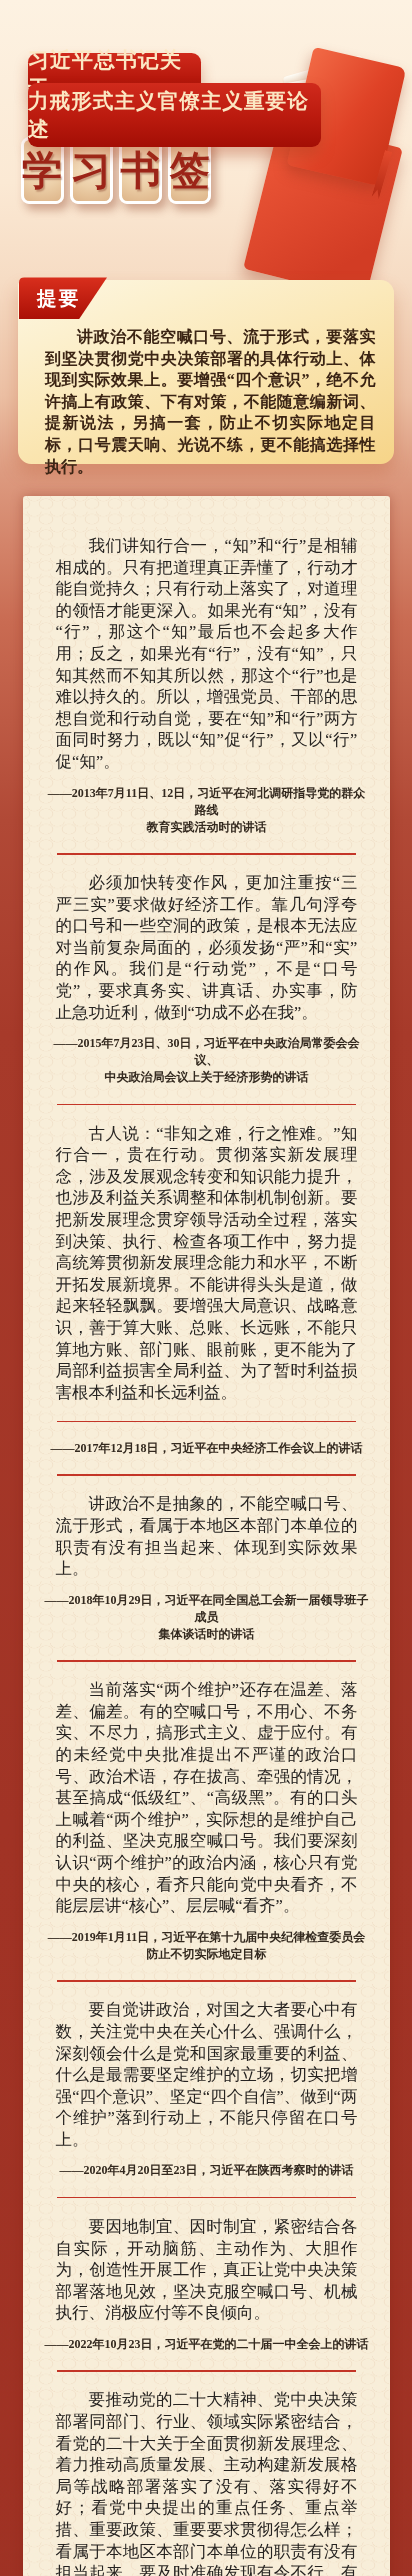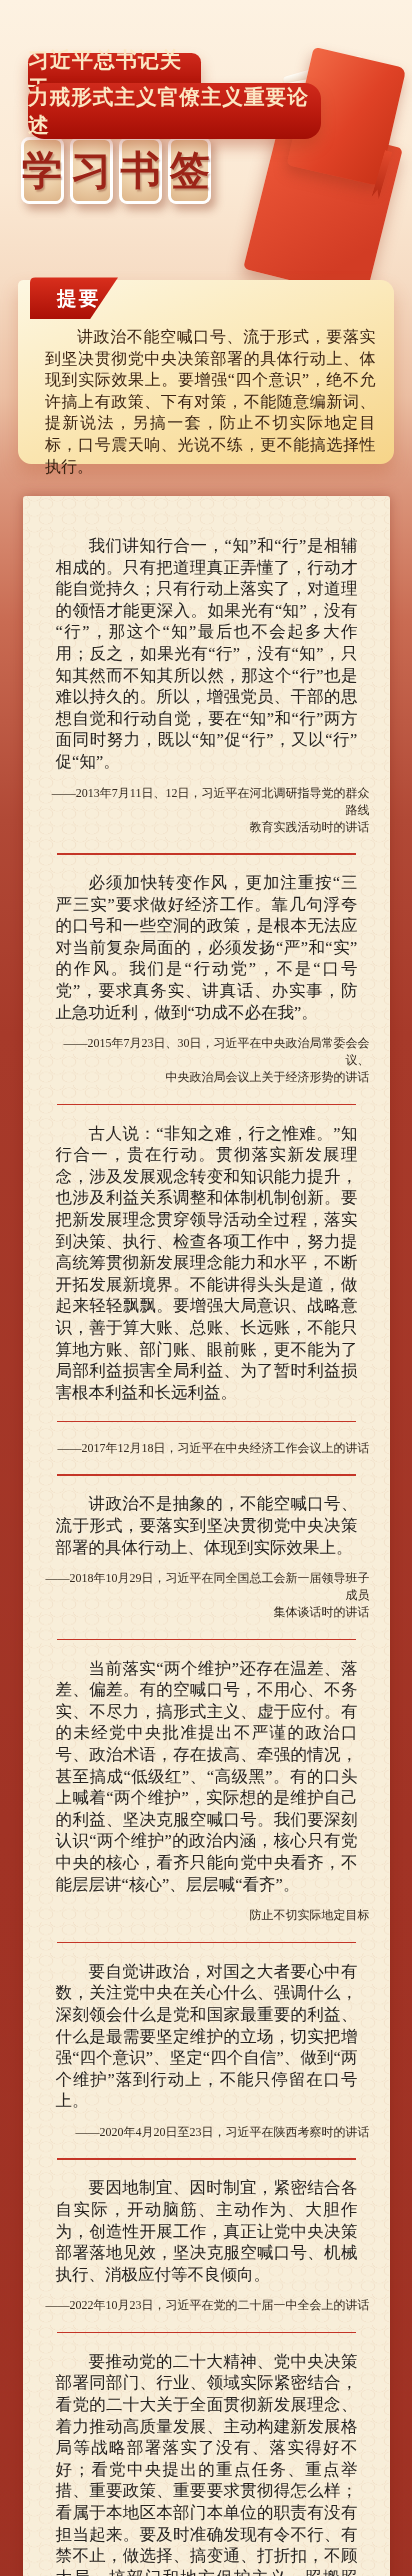--- a/index.html
+++ b/index.html
@@ -21,51 +21,51 @@
   .bp3{left:281px;top:87px;width:87px;transform:rotate(-6deg);}
   .bp4{left:282px;top:97px;width:88px;transform:rotate(-2deg);}
   .book-ribbon{position:absolute;left:378px;top:150px;width:7.7px;height:49px;z-index:2;
     background:linear-gradient(180deg,#e2492c,#b52a14);transform:rotate(16deg);
     clip-path:polygon(0 0,100% 0,100% 100%,50% 82%,0 100%);}
 
   .title-banner{position:absolute;display:flex;align-items:center;justify-content:center;z-index:5;
     background:linear-gradient(180deg,#d02a1c 0%,#ba1a0e 55%,#a30e05 100%);
     color:#fbe7c3;font-weight:700;box-shadow:0 8.2px 13.4px rgba(170,60,30,.35);letter-spacing:1px;}
   .banner1{left:28px;top:53px;width:173px;height:41px;border-radius:9.3px;font-size:21px;}
-  .banner2{left:28px;top:83px;width:293px;height:56px;border-radius:16px;font-size:20.6px;}
+  .banner2{left:28px;top:83px;width:293px;height:64px;border-radius:9px;font-size:20.6px;}
 
   .badge-row{position:absolute;left:20.6px;top:137px;display:flex;gap:6.2px;z-index:4;}
   .tile{width:43px;height:67px;border:3.1px solid #fff;border-radius:8.2px;box-sizing:border-box;
     background:radial-gradient(circle at 50% 40%,#f8e6c9 0%,#eccfa8 55%,#ddb488 100%);
     box-shadow:4.6px 5.7px 8.2px rgba(140,60,35,.38);display:flex;align-items:center;justify-content:center;}
   .tile span{font-size:40px;font-weight:700;color:#9c2418;text-shadow:1.5px 2.1px 1.5px rgba(120,40,20,.35);}
 
   
   .summary{position:absolute;left:18px;top:280px;width:376px;height:184px;z-index:5;box-sizing:border-box;
     background:linear-gradient(160deg,#fdf7e2 0%,#fbe9ba 45%,#f6d488 100%);
     border-radius:5.2px 13.4px 13.4px 13.4px;box-shadow:0 9.3px 16.5px rgba(185,85,45,.28);}
-  .summary-tab{position:absolute;left:12px;top:-2.6px;width:88px;height:42px;
+  .summary-tab{position:absolute;left:1px;top:-2.6px;width:88px;height:42px;
     background:linear-gradient(180deg,#d92f1d,#ab1006);
     clip-path:polygon(0 0,100% 0,68% 100%,0 100%);border-radius:5.2px 0 0 0;
-    display:flex;align-items:center;color:#fff;font-size:19.6px;font-weight:700;padding-left:27px;box-sizing:border-box;letter-spacing:2.1px;}
+    display:flex;align-items:center;color:#fff;font-size:19.6px;font-weight:700;padding-left:18px;box-sizing:border-box;letter-spacing:2.1px;}
   .summary-text{margin:0;padding:46px 18.5px 15.5px 27px;font-size:16px;line-height:21.6px;
-    color:#3b2414;text-align:justify;text-indent:2em;font-weight:400;}
+    color:#3b2414;text-align:justify;text-indent:2em;font-weight:700;}
 
   
   .paper{position:absolute;left:23px;top:496px;width:367px;height:2405px;z-index:1;box-sizing:border-box;
     padding:27px 20.6px 0 20.6px;border-radius:3.1px 3.1px 0 0;
     background-color:#f8eed9;
     background-image:
       radial-gradient(11.3px 8.2px at 11.3px 0px, rgba(198,138,98,0) 6.2px, rgba(198,138,98,.14) 6.7px, rgba(198,138,98,0) 7.7px),
       radial-gradient(11.3px 8.2px at 0px 7.7px, rgba(198,138,98,0) 6.2px, rgba(198,138,98,.14) 6.7px, rgba(198,138,98,0) 7.7px),
       radial-gradient(11.3px 8.2px at 23px 7.7px, rgba(198,138,98,0) 6.2px, rgba(198,138,98,.14) 6.7px, rgba(198,138,98,0) 7.7px);
     background-size:23px 15.5px;
     box-shadow:0 0 11.3px rgba(120,30,15,.35);}
   .quote-text{margin:12px;font-size:16.5px;line-height:21.6px;color:#262321;text-align:justify;text-indent:2em;}
-  .quote-attr{margin-top:11.3px;font-size:12px;line-height:17px;color:#33291f;text-align:right;font-weight:400;}
+  .quote-attr{margin-top:11.3px;font-size:12px;line-height:17px;color:#33291f;text-align:center;font-weight:700;}
   .divider{width:299px;height:1.5px;background:#c43527;margin:17.5px auto;}
   .footer{position:absolute;left:0;top:0;width:412px;height:3038px;z-index:3;pointer-events:none;}
 </style>
 </head>
 <body>
 
 <div class="page">
 
   <div class="book-slab"></div>
   <div class="book-page bp1"></div>
@@ -126,30 +126,31 @@
     <p class="quote-text">古人说：“非知之难，行之惟难。”知行合一，贵在行动。贯彻落实新发展理念，涉及发展观念转变和知识能力提升，也涉及利益关系调整和体制机制创新。要把新发展理念贯穿领导活动全过程，落实到决策、执行、检查各项工作中，努力提高统筹贯彻新发展理念能力和水平，不断开拓发展新境界。不能讲得头头是道，做起来轻轻飘飘。要增强大局意识、战略意识，善于算大账、总账、长远账，不能只算地方账、部门账、眼前账，更不能为了局部利益损害全局利益、为了暂时利益损害根本利益和长远利益。</p>
   </section>
 <div class="divider"></div>
   <section class="quote">
     <div class="quote-attr">
             <div>——2017年12月18日，习近平在中央经济工作会议上的讲话</div>
           </div>
   </section>
 <div class="divider"></div>
   <section class="quote">
-    <p class="quote-text">讲政治不是抽象的，不能空喊口号、流于形式，要落实到坚决贯彻党中央决策部署的具体行动上、体现到实际效果上。</p>
+    <p class="quote-text">讲政治不是抽象的，不能空喊口号、流于形式，看属于本地区本部门本单位的职责有没有担当起来、体现到实际效果上。</p>
     <div class="quote-attr">
             <div>——2018年10月29日，习近平在同全国总工会新一届领导班子成员</div>
             <div>集体谈话时的讲话</div>
           </div>
   </section>
 <div class="divider"></div>
   <section class="quote">
     <p class="quote-text">当前落实“两个维护”还存在温差、落差、偏差。有的空喊口号，不用心、不务实、不尽力，搞形式主义、虚于应付。有的未经党中央批准提出不严谨的政治口号、政治术语，存在拔高、牵强的情况，甚至搞成“低级红”、“高级黑”。有的口头上喊着“两个维护”，实际想的是维护自己的利益、坚决克服空喊口号。我们要深刻认识“两个维护”的政治内涵，核心只有党中央的核心，看齐只能向党中央看齐，不能层层讲“核心”、层层喊“看齐”。</p>
     <div class="quote-attr">
+            <div>——2019年1月11日，习近平在第十九届中央纪律检查委员会</div>
             <div>防止不切实际地定目标</div>
           </div>
   </section>
 <div class="divider"></div>
   <section class="quote">
     <p class="quote-text">要自觉讲政治，对国之大者要心中有数，关注党中央在关心什么、强调什么，深刻领会什么是党和国家最重要的利益、什么是最需要坚定维护的立场，切实把增强“四个意识”、坚定“四个自信”、做到“两个维护”落到行动上，不能只停留在口号上。</p>
     <div class="quote-attr">
             <div>——2020年4月20日至23日，习近平在陕西考察时的讲话</div>
           </div>
   </section>

